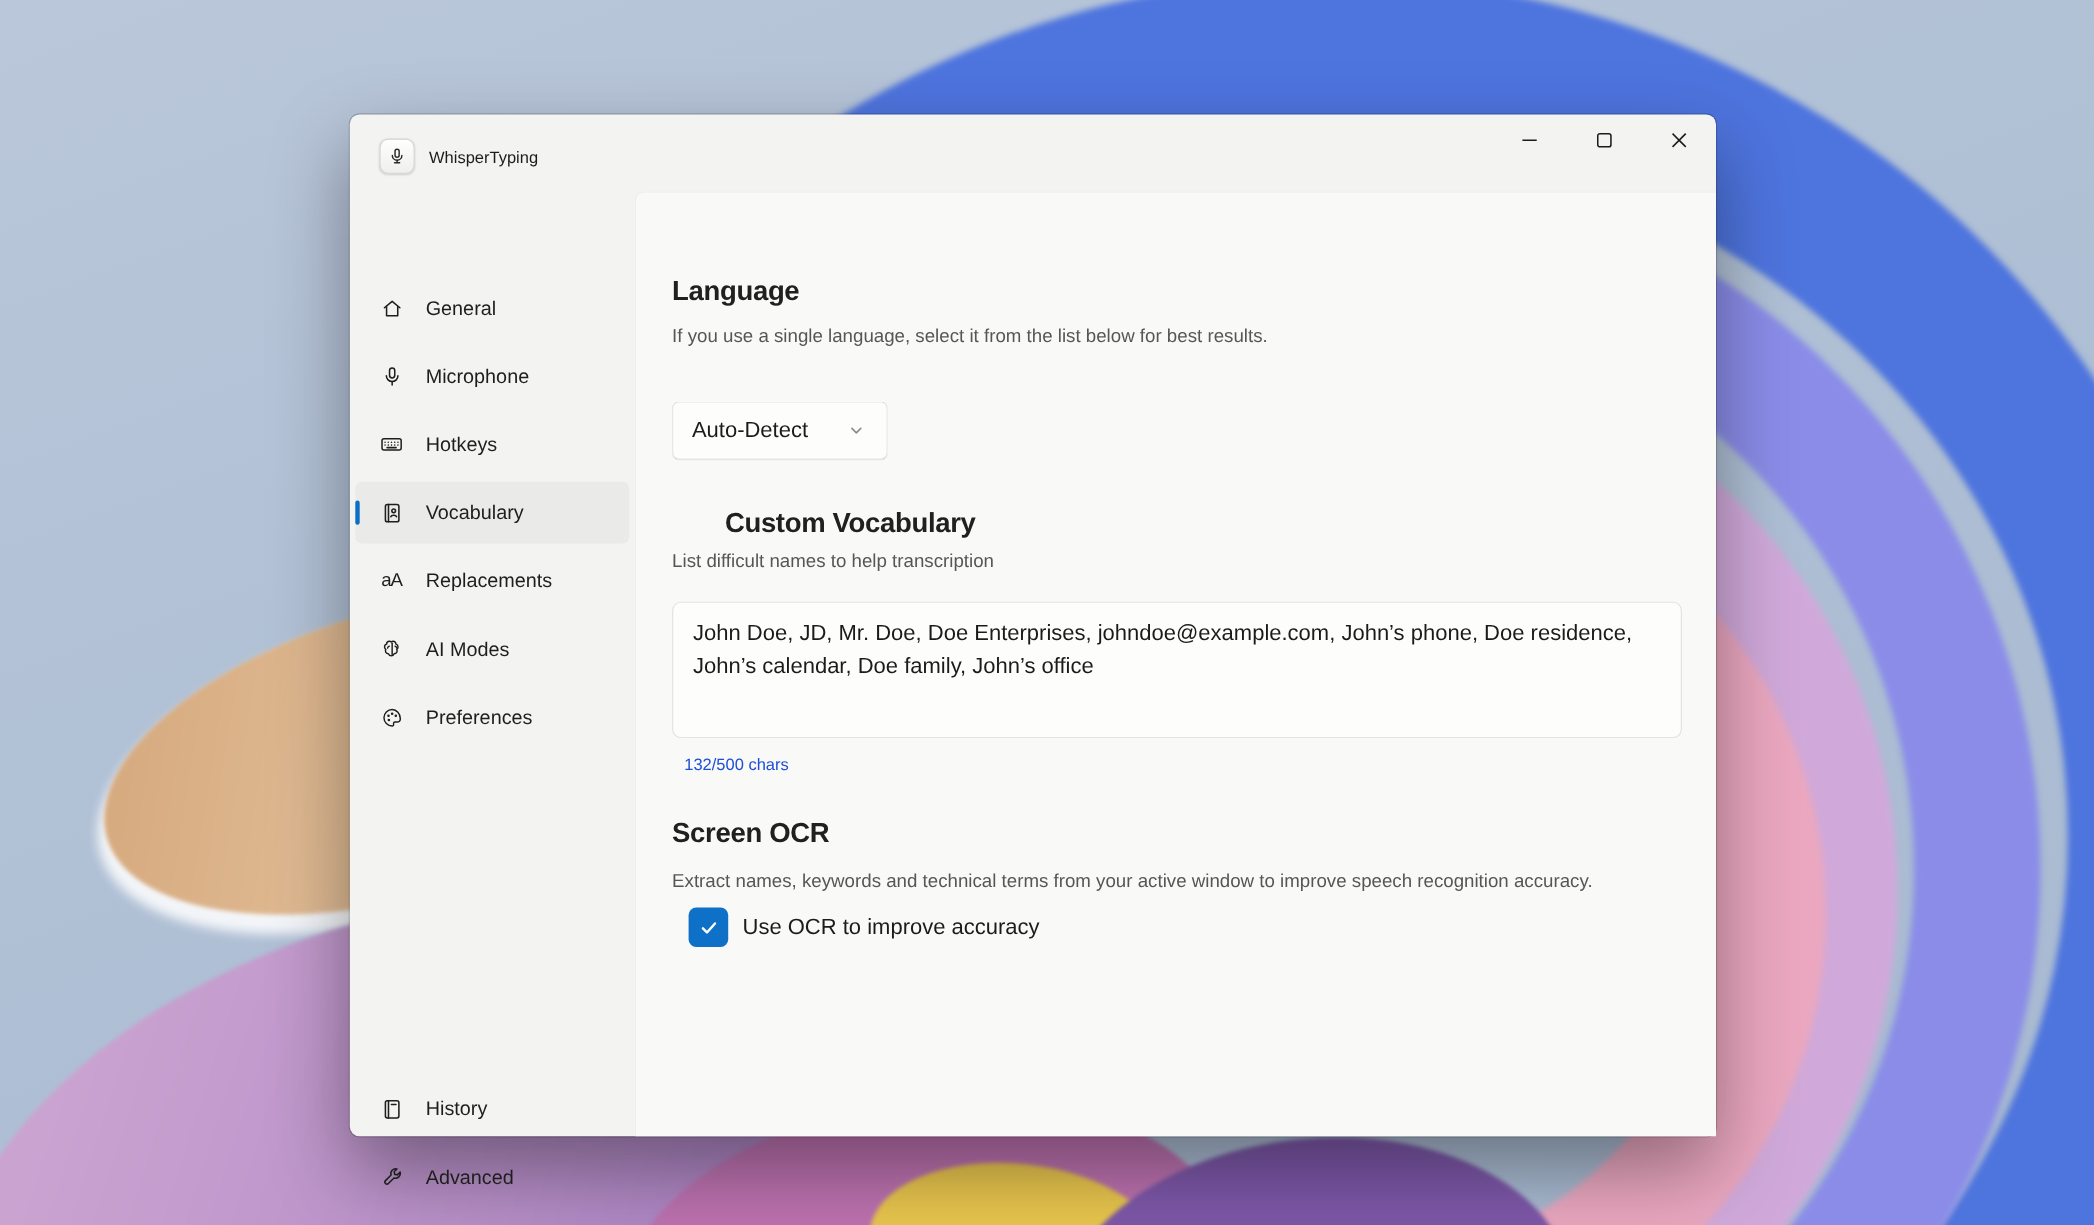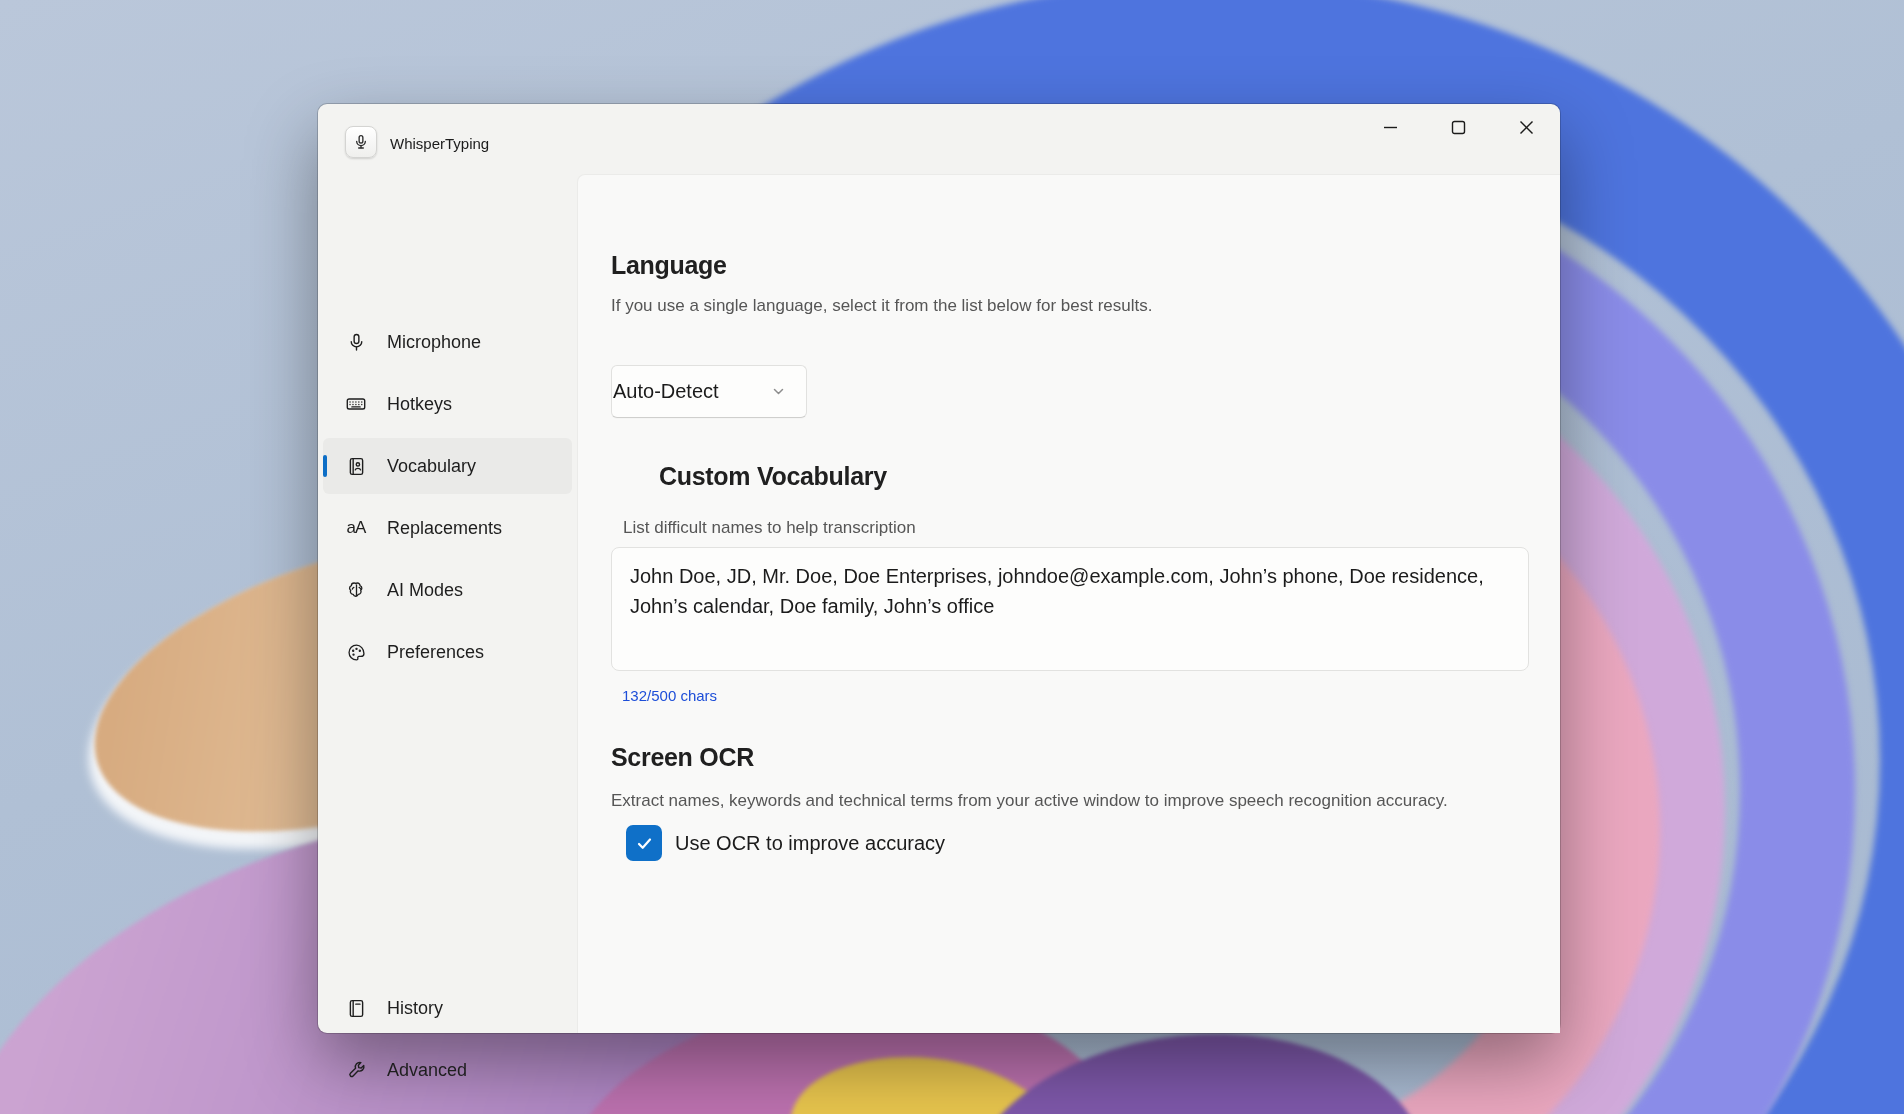--- a/index.html
+++ b/index.html
@@ -48,26 +48,26 @@
     border-radius:3px; background:#0d6ec6; }
   .aA-glyph { font-size:17px; color:#1e1e1e; letter-spacing:-1px; }
 
   
   .content { position:absolute; left:259px; top:70px; width:983px; height:859px;
     background:#f9f9f8; border-radius:8px 0 0 0;
     border-top:1px solid #ebebe9; border-left:1px solid #ebebe9; }
   .h-section { position:absolute; left:33px; font-size:25px; font-weight:700; color:#202020; letter-spacing:-.3px; }
   .h-language { top:76px; } .h-vocab { top:287px;margin-left:48px; } .h-ocr { top:568px; }
   .body-text { position:absolute; left:33px; font-size:17px; line-height:26px; color:#565656; }
-  .lang-desc { top:118px; } .vocab-caption { top:340px;margin-left:12px; } .ocr-desc { top:613px; }
+  .lang-desc { top:118px; } .vocab-caption { top:322px; } .ocr-desc { top:613px; }
 
   .dropdown { position:absolute; left:33px; top:190px; width:196px; height:53px;
     background:#fdfdfc; border:1px solid #e1e1df; border-bottom-color:#cfcfcd; border-radius:6px;
     display:flex; align-items:center; cursor:default; box-shadow:0 1px 1px rgba(0,0,0,.02); }
-  .dropdown-value { margin-left:1px; font-size:20px; color:#1b1b1b; flex:1; }
+  .dropdown-value { margin-left:17px; font-size:20px; color:#1b1b1b; flex:1; }
   .dropdown .chev { margin-right:20px; color:#8d8d8d; display:flex; }
 
   .vocab-input { position:absolute; left:33px; top:372px; width:918px; height:124px;
     background:#fdfdfc; border:1px solid #e2e2e0; border-radius:8px;
     padding:13px 18px; font-family:"Liberation Sans","DejaVu Sans",sans-serif;
     font-size:20px; line-height:30px; color:#1b1b1b; resize:none; outline:none; }
   .char-count { position:absolute; left:44px; top:512px; font-size:15px; color:#1d4ed8; }
 
   .ocr-row { position:absolute; left:33px; top:649px; height:38px; display:flex; align-items:center;padding-left:15px; }
   .checkbox { width:36px; height:36px; border-radius:7px; background:#0f70c8;
@@ -118,20 +118,29 @@
     <button class="win-btn btn-close" title="">
       <svg width="15" height="15" viewBox="0 0 15 15">
         <line x1="1.5" y1="1.5" x2="13.5" y2="13.5" stroke="#1b1b1b" stroke-width="1.4"></line>
         <line x1="13.5" y1="1.5" x2="1.5" y2="13.5" stroke="#1b1b1b" stroke-width="1.4"></line>
       </svg>
     </button>
   </div>
 
   <div class="sidebar">
 
+    <div class="nav-item" style="top:78px">
+      <span class="nicon">
+        <svg width="21" height="21" viewBox="0 0 24 24" fill="none" stroke="currentColor" stroke-width="1.6" stroke-linecap="round" stroke-linejoin="round">
+          <path d="M4 11.2 12 4.5l8 6.7"></path>
+            <path d="M6.2 9.8V19.5h11.6V9.8"></path>
+        </svg>
+      </span>
+      <span class="nlabel">General</span>
+    </div>
 
     <div class="nav-item" style="top:202px">
       <span class="nicon">
         <svg width="22" height="22" viewBox="0 0 24 24" fill="none" stroke="currentColor" stroke-width="1.5" stroke-linecap="round">
           <rect x="2.5" y="6.5" width="19" height="11" rx="2"></rect>
           <line x1="5.5" y1="9.8" x2="5.5" y2="9.81"></line>
             <line x1="8.7" y1="9.8" x2="8.7" y2="9.81"></line>
             <line x1="11.9" y1="9.8" x2="11.91" y2="9.81"></line>
             <line x1="15.1" y1="9.8" x2="15.11" y2="9.81"></line>
             <line x1="18.3" y1="9.8" x2="18.31" y2="9.81"></line>

